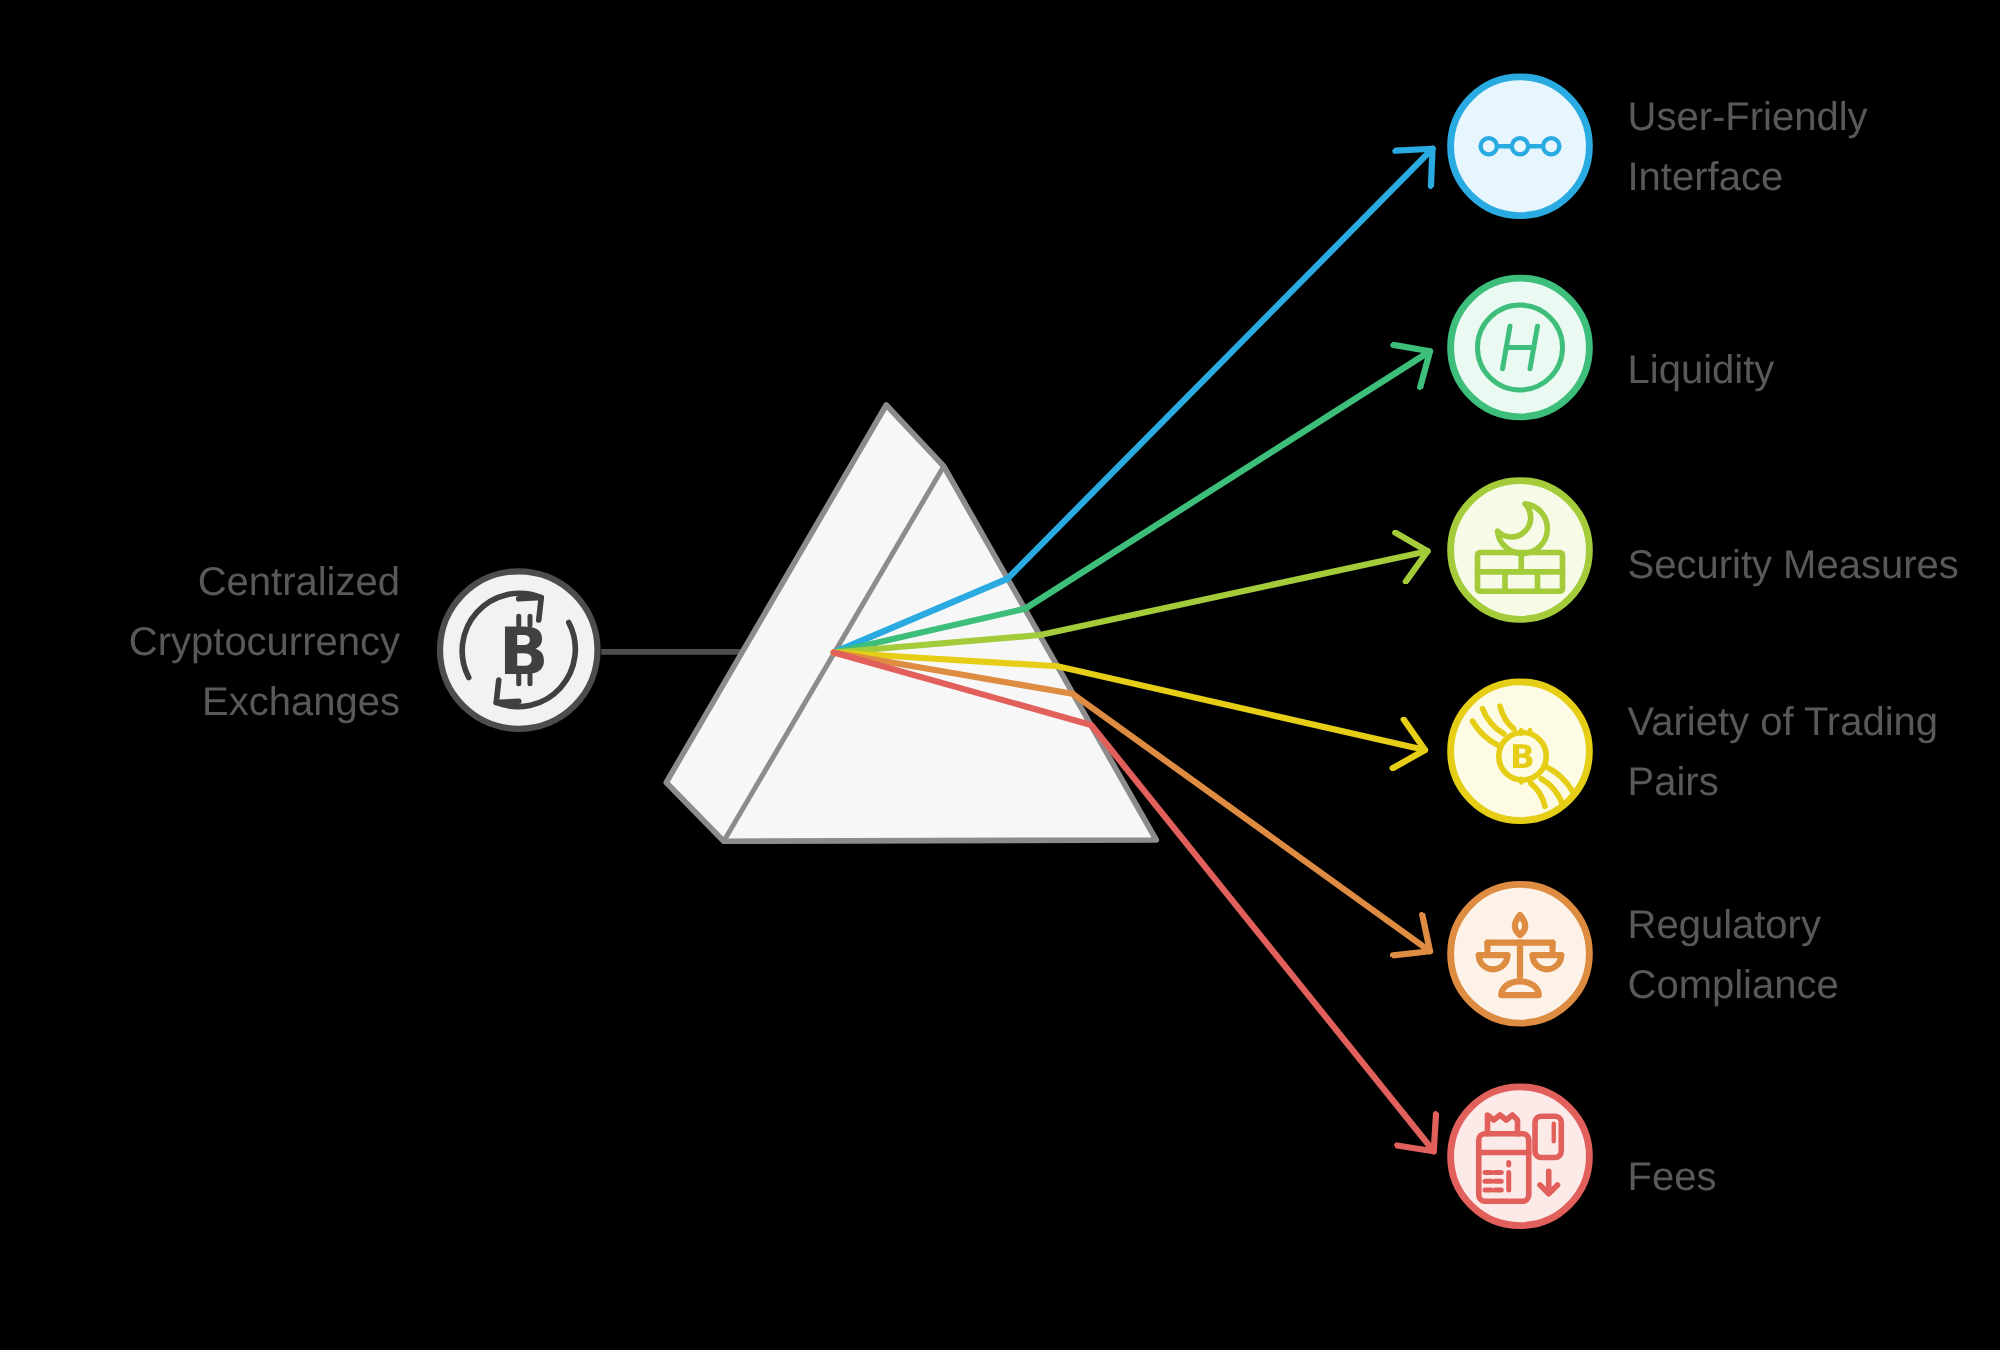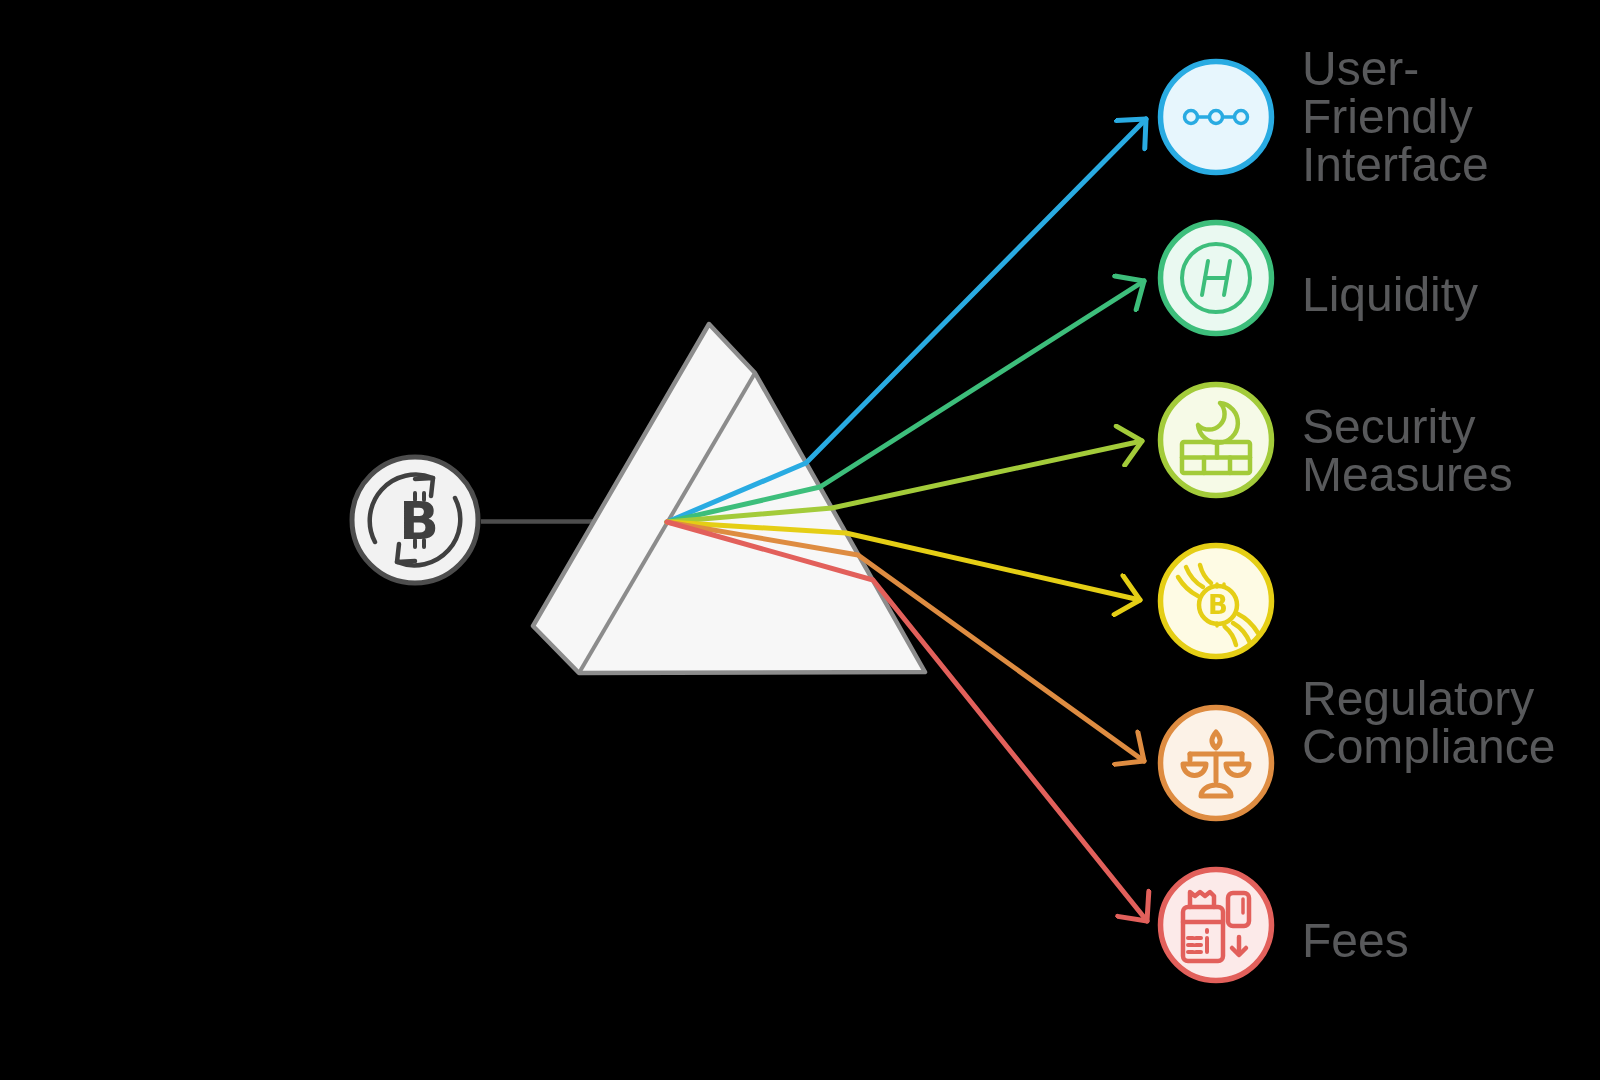--- a/index.html
+++ b/index.html
@@ -8,21 +8,21 @@
     width: 1600px;
     height: 1080px;
     background: #000;
     overflow: hidden;
     font-family: "Liberation Sans", sans-serif;
   }
   #scene { position: absolute; left: 0; top: 0; }
   .label {
     position: absolute;
     color: #58595B;
-    font-size: 48px;
+    font-size: 32px;
     line-height: 48px;
     font-weight: 400;
   }
   .source-label {
     left: 40px;
     top: 441px;
     width: 280px;
     text-align: right;
   }
   .item-label {
@@ -157,30 +157,34 @@
         <path d="M -28 13 h 5 M -20 13 h 5 M -28 20 h 5 M -20 20 h 5 M -28 27 h 5 M -20 27 h 5" stroke-width="4"></path>
         <path d="M -9 13 V 27 M -9 5 V 7" stroke-width="4"></path>
         <rect x="12" y="-32" width="21" height="33" rx="5"></rect>
         <path d="M 27 -26 V -12" stroke-width="3.5"></path>
         <path d="M 23 12 V 29"></path>
         <path d="M 16 23 L 23 30 L 30 23"></path>
       </g>
     </g>
   </svg>
 
+  <div class="label source-label">Centralized Cryptocurrency Exchanges</div>
 
   <div class="label item-label" style="top:57px">
       <span>User-Friendly Interface</span>
     </div>
   <div class="label item-label" style="top:235px">
       <span>Liquidity</span>
     </div>
   <div class="label item-label" style="top:391px">
       <span>Security Measures</span>
     </div>
-  <div class="label item-label" style="top:663px">
+  <div class="label item-label" style="top:541px">
+      <span>Variety of Trading Pairs</span>
+    </div>
+  <div class="label item-label" style="top:703px">
       <span>Regulatory Compliance</span>
     </div>
   <div class="label item-label" style="top:881px">
       <span>Fees</span>
     </div>
 
 </div>
 
 </body></html>

